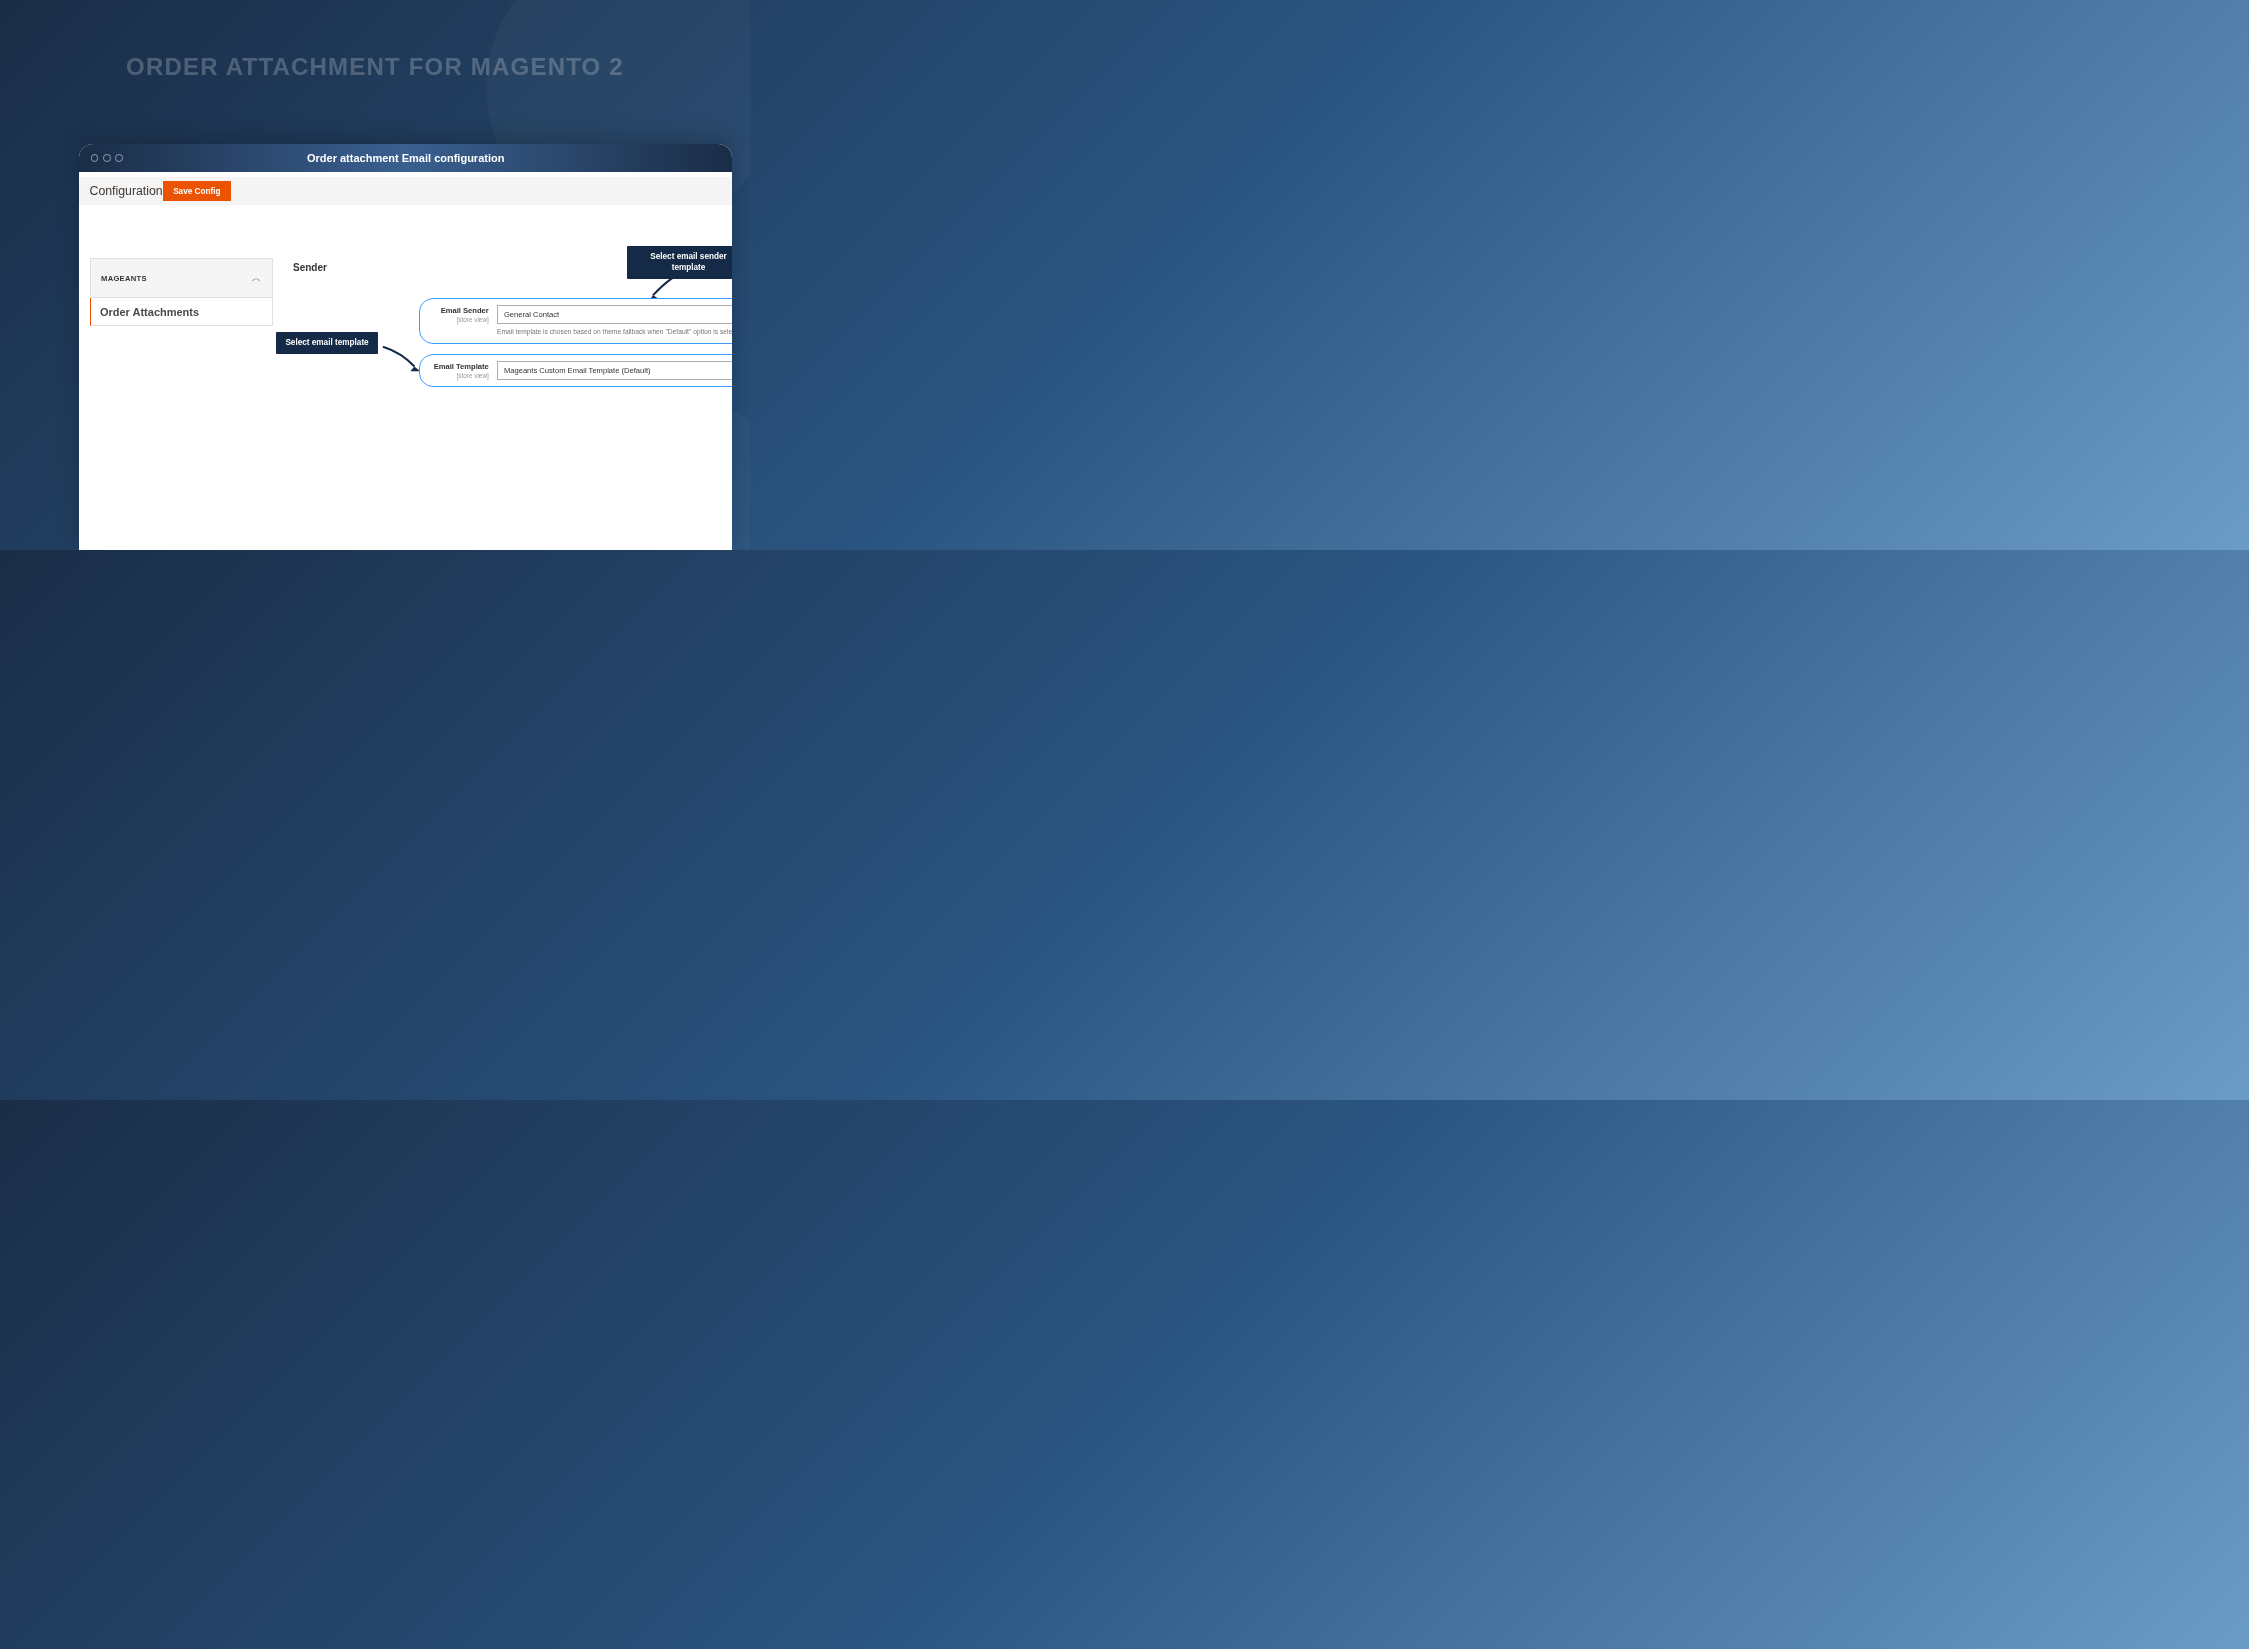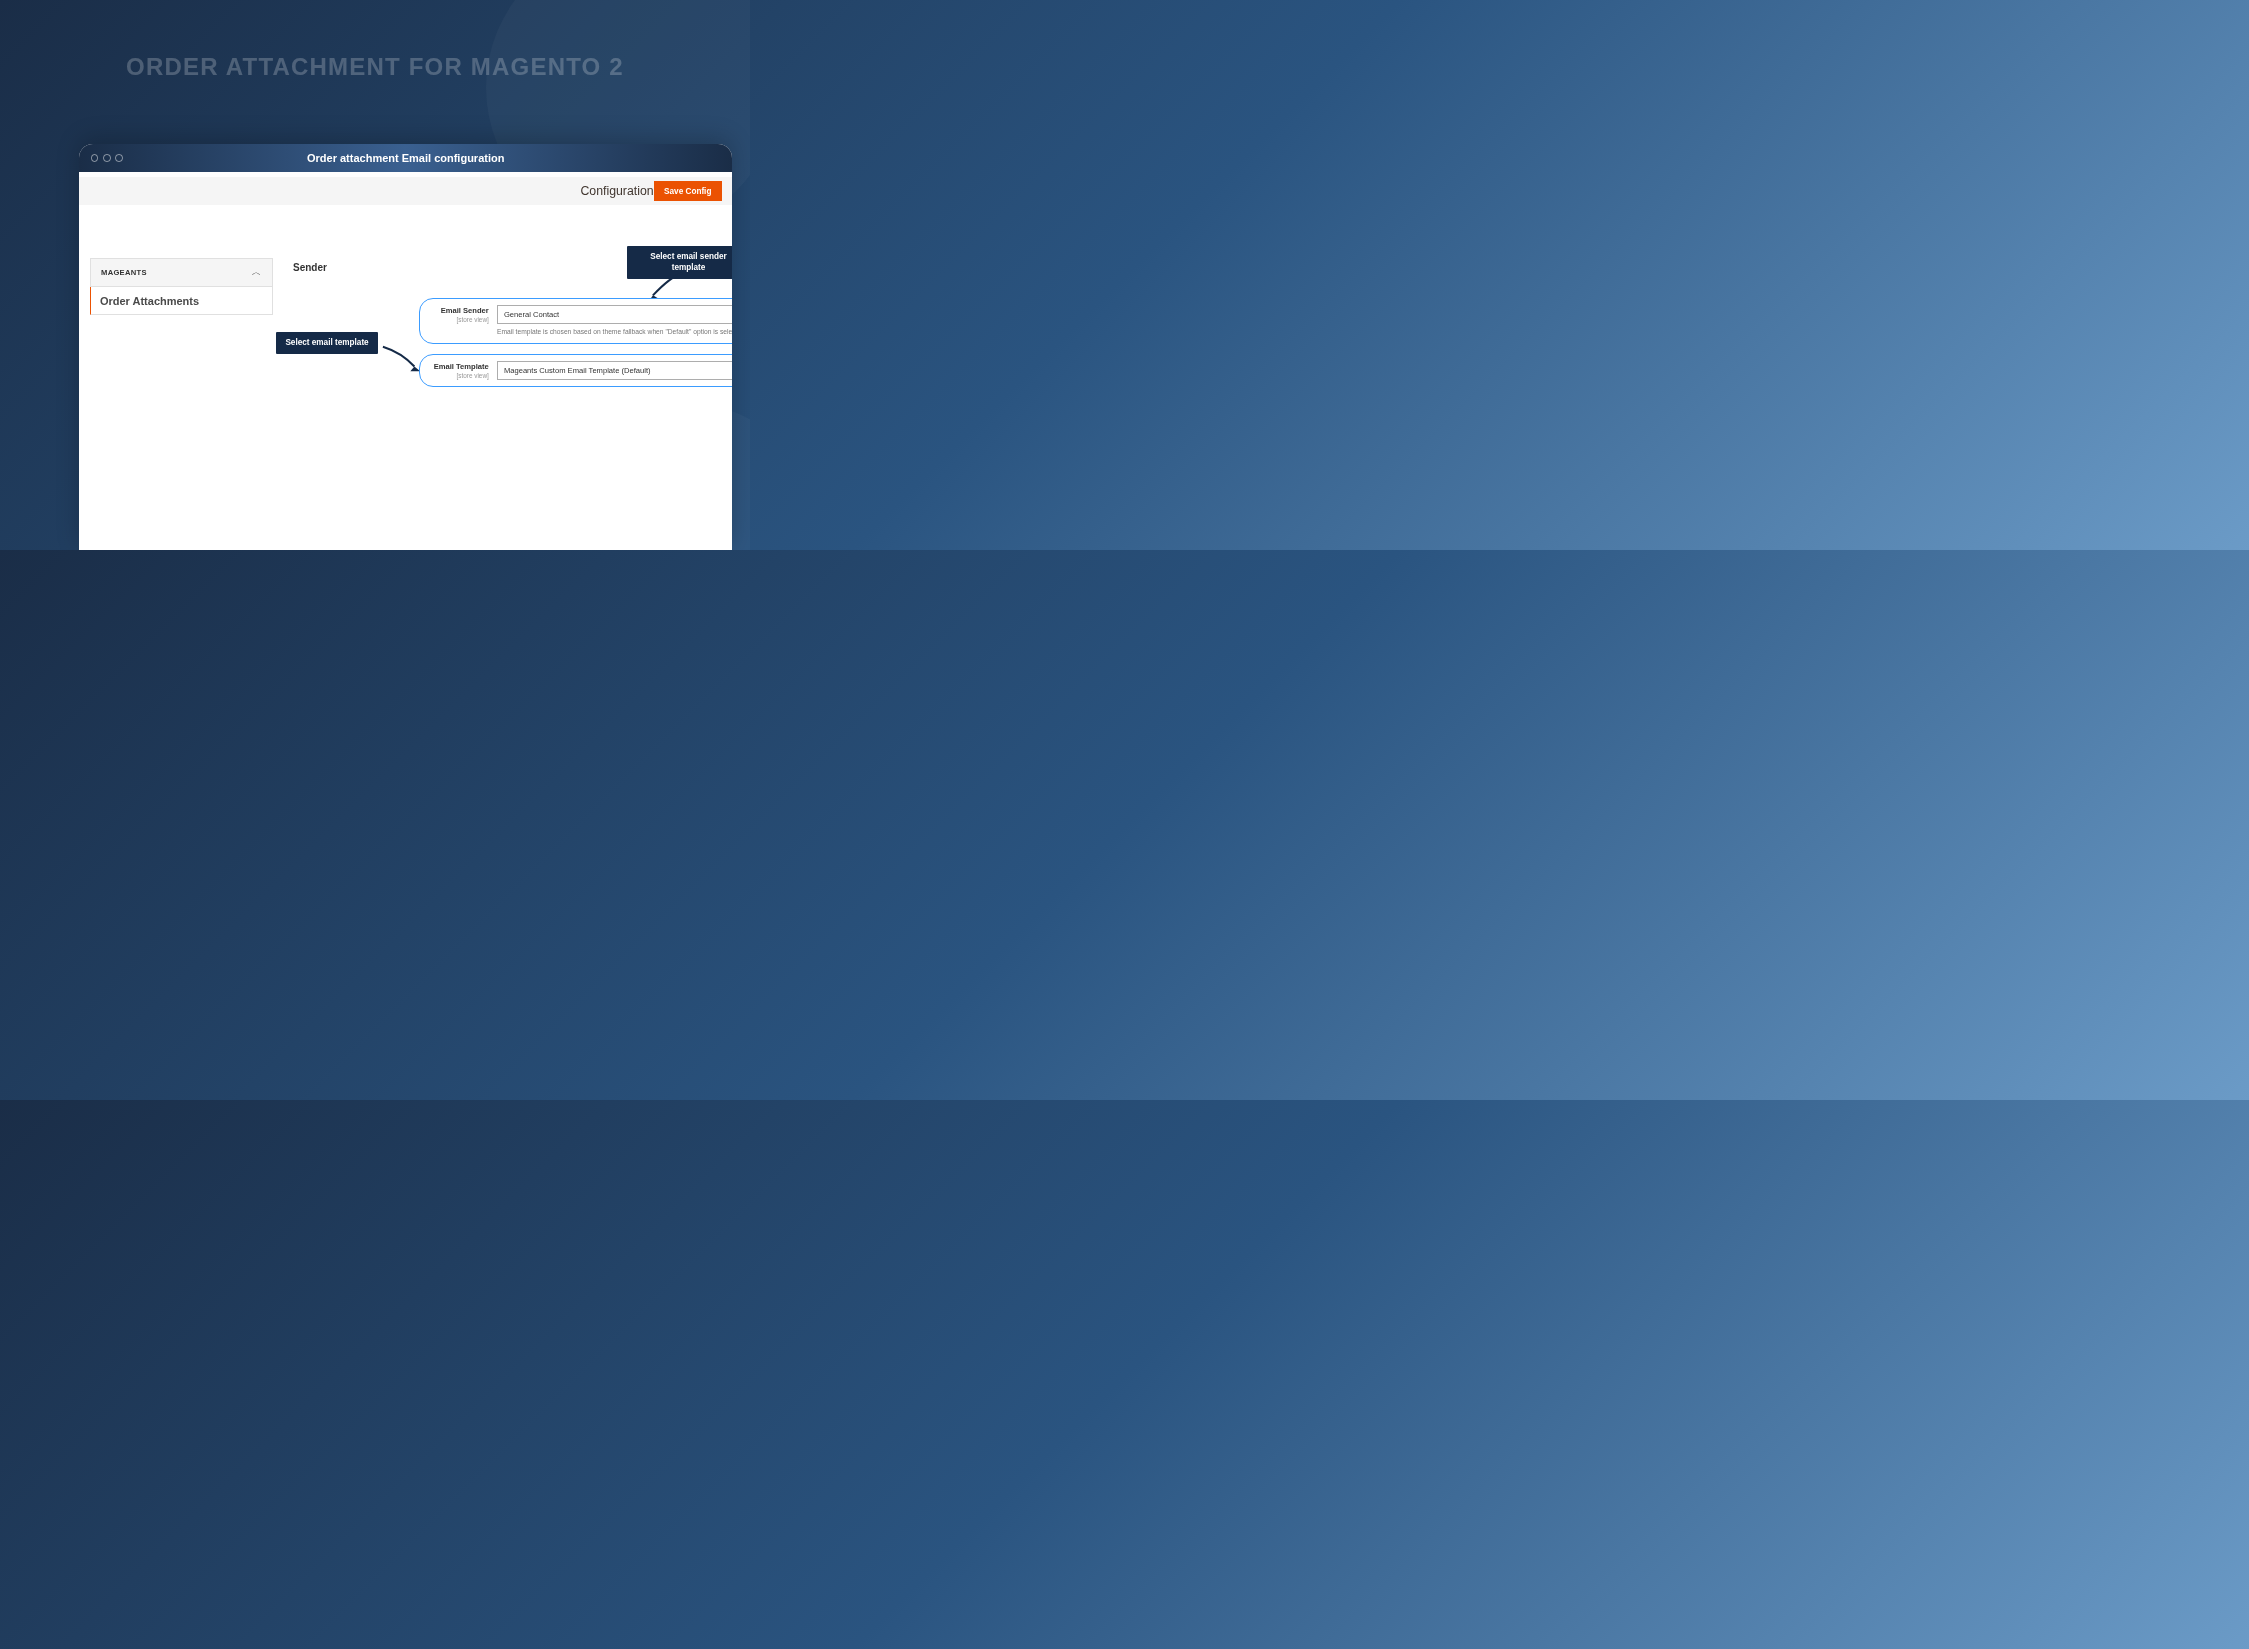--- a/index.html
+++ b/index.html
@@ -6,26 +6,26 @@
 body { width: 750px; height: 550px; background: linear-gradient(135deg, #1a2d47 0%, #2a5480 50%, #6b9bc7 100%); position: relative; overflow: hidden; }
 .bg-circle { position: absolute; border-radius: 50%; background: rgba(255,255,255,0.03); }
 .bg-circle-1 { width: 293px; height: 293px; top: -59px; right: -29px; }
 .bg-circle-2 { width: 234px; height: 234px; bottom: -88px; right: -59px; }
 .hero-title { position: absolute; top: 53px; left: 50%; transform: translateX(-50%); font-size: 24px; font-weight: 800; letter-spacing: 1.2px; color: rgba(255,255,255,0.22); white-space: nowrap; }
 .browser-window { position: absolute; top: 144px; left: 47px; right: 17.6px; bottom: 0; background: #fff; border-radius: 14px 14px 0 0; overflow: hidden; box-shadow: 0 -5.9px 23.4px rgba(0,0,0,0.2); margin-left: 32px; }
 .browser-titlebar { height: 28px; background: linear-gradient(90deg, #1a2d47 0%, #3a6090 50%, #1a2d47 100%); display: flex; align-items: center; padding: 0 11.7px; position: relative; }
 .traffic-lights { display: flex; gap: 4.7px; }
 .traffic-light { width: 7.6px; height: 7.6px; border-radius: 50%; border: 0.9px solid rgba(255,255,255,0.5); }
 .titlebar-text { position: absolute; left: 50%; transform: translateX(-50%); color: #fff; font-size: 11px; font-weight: 700; }
-.config-header { height: 33px; background: #f5f5f5; border-top: 5.9px solid #fefefe; display: flex; align-items: center; justify-content: flex-end; padding: 0 10.5px; }
+.config-header { height: 33px; background: #f5f5f5; border-top: 5.9px solid #fefefe; display: flex; align-items: center; justify-content: flex-start; padding: 0 10.5px; }
 .config-title { font-size: 12.3px; color: #41362f; font-weight: 400; }
 .save-btn { background: #eb5202; color: #fff; border: none; padding: 5.3px 10.5px; font-size: 8.2px; font-weight: 600; cursor: pointer; }
 .content-area { position: relative; padding: 53px 0 0 0; background: #fff; height: calc(100% - 61px); }
 .sidebar { position: absolute; left: 10.5px; top: 53px; width: 183px; }
-.sidebar-section { background: #f5f5f5; border: 0.6px solid #e0e0e0; height: 29px; display: flex; align-items: center; justify-content: space-between; padding: 0 10.5px; }
+.sidebar-section { background: #f5f5f5; border: 0.6px solid #e0e0e0; height: 40px; display: flex; align-items: center; justify-content: space-between; padding: 0 10.5px; }
 .sidebar-section-label { font-size: 7.6px; font-weight: 700; color: #333; letter-spacing: 0.3px; }
 .chevron { font-size: 9.4px; color: #333; }
 .sidebar-item { background: #fff; border: 0.6px solid #e0e0e0; border-top: none; border-left: 1.8px solid #eb5202; height: 28px; display: flex; align-items: center; padding: 0 9.4px; font-size: 11px; font-weight: 600; color: #4a4a4a; }
 .section-heading { position: absolute; left: 214px; top: 57px; font-size: 10px; font-weight: 700; color: #333; }
 .field-group { position: absolute; border: 1.2px solid #3b9cff; border-radius: 14px; padding: 5.9px 7px 5.9px 7px; background: #fff; display: flex; }
 .field-group-1 { left: 340px; top: 93px; width: 340px; }
 .field-group-2 { left: 340px; top: 149px; width: 340px; }
 .field-label-col { width: 70px; text-align: right; padding-right: 8.2px; padding-top: 1.2px; }
 .field-label { font-size: 7.6px; font-weight: 700; color: #333; display: block; }
 .field-scope { font-size: 6.4px; color: #999; display: block; margin-top: 0.6px; }

